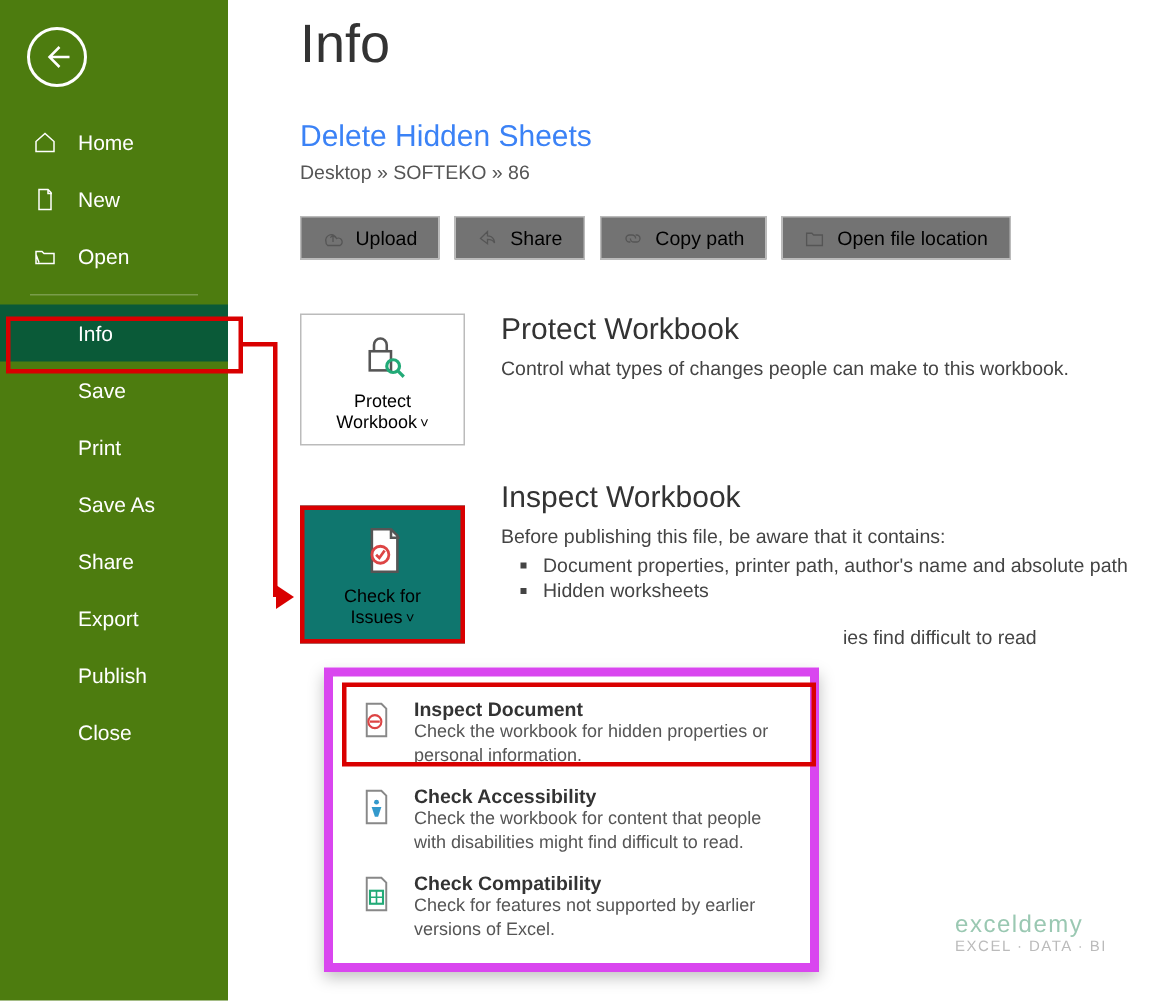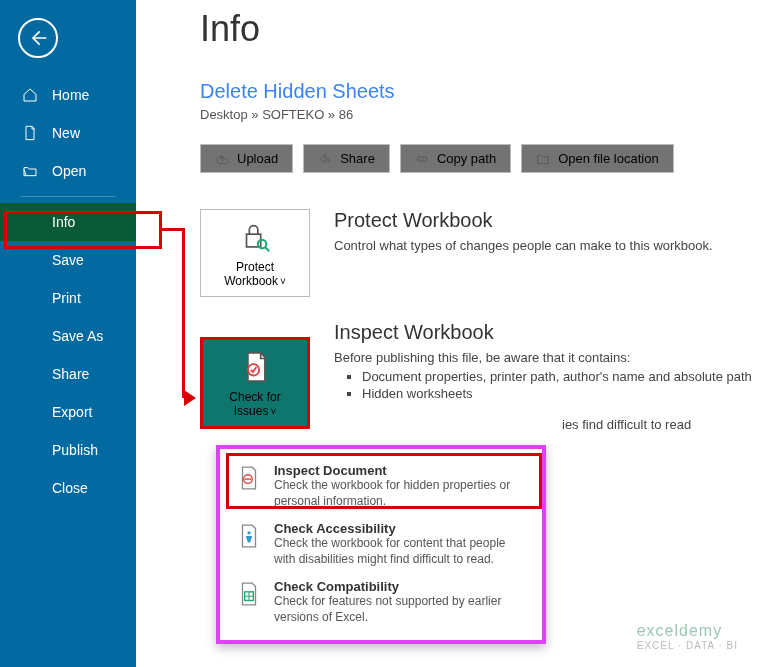--- a/index.html
+++ b/index.html
@@ -1,18 +1,18 @@
 <!DOCTYPE html>
 <html><head>
 <meta charset="utf-8">
 <style>
 * { margin: 0; padding: 0; box-sizing: border-box; font-family: "Segoe UI", Arial, sans-serif; }
 body { width: 768px; height: 667px; overflow: hidden; background: #fff; position: relative; }
 
-.sidebar { position: absolute; left: 0; top: 0; width: 136px; height: 100%; background: #0369a1; color: #fff; padding-top: 12px; }
+.sidebar { position: absolute; left: 0; top: 0; width: 152px; height: 100%; background: #4d7c0f; color: #fff; padding-top: 12px; }
 .back-btn { width: 40px; height: 40px; border: 2px solid #fff; border-radius: 50%; margin: 6px 0 18px 18px; display: flex; align-items: center; justify-content: center; cursor: pointer; }
 .nav-item { display: flex; align-items: center; gap: 14px; padding: 11px 22px; font-size: 14px; cursor: pointer; }
 .nav-item.active { background: #0a5a38; }
 .nav-divider { height: 1px; background: rgba(255,255,255,.25); margin: 6px 20px; }
 
 .main { position: absolute; left: 160px; top: 0; right: 0; height: 100%; padding: 8px 0 0 40px; }
 .page-title { font-size: 36px; font-weight: 300; color: #333; margin-bottom: 30px; }
 .doc-title { font-size: 20px; color: #3b82f6; margin-bottom: 4px; }
 .breadcrumb { font-size: 13px; color: #555; margin-bottom: 22px; }
 
@@ -21,32 +21,32 @@
 
 .section { display: flex; gap: 24px; margin-bottom: 18px; align-items: flex-start; }
 .big-btn { width: 110px; min-height: 88px; border: 1px solid #bbb; background: #fff; padding: 10px 6px 8px; text-align: center; font-size: 12px; cursor: pointer; display: flex; flex-direction: column; align-items: center; justify-content: center; gap: 6px; }
 .big-btn.green-hl { background: #0f766e; border: 3px solid #d90000; margin-top: 16px; }
 .section-body h2 { font-size: 20px; font-weight: 400; color: #333; margin-bottom: 6px; }
 .section-body { font-size: 13px; color: #444; }
 .section-body p { margin-bottom: 4px; }
 .section-body ul { padding-left: 28px; list-style: square; }
 .section-body li { margin-bottom: 2px; }
 
-.dropdown { position: absolute; left: 216px; top: 445px; width: 330px; background: #fff; border: 4px solid #d946ef; box-shadow: 0 4px 10px rgba(0,0,0,.25); padding: 8px 0; z-index: 10; }
+.dropdown { position: absolute; left: 216px; top: 445px; width: 330px; background: #fff; border: 6px solid #d946ef; box-shadow: 0 4px 10px rgba(0,0,0,.25); padding: 8px 0; z-index: 10; }
 .dd-item { display: flex; gap: 10px; padding: 6px 14px; cursor: pointer; }
 .dd-item .dd-icon { width: 30px; flex-shrink: 0; display: flex; align-items: flex-start; justify-content: center; padding-top: 2px; }
 .dd-item .dd-text strong { display: block; font-size: 13px; font-weight: 600; color: #333; }
 .dd-item .dd-text span { display: block; font-size: 12px; color: #555; line-height: 1.3; }
 .dd-hl { position: absolute; border: 3px solid #d90000; pointer-events: none; }
 
 .red-box { position: absolute; border: 3px solid #d90000; pointer-events: none; z-index: 20; }
 .arrow-line { position: absolute; background: #d90000; z-index: 19; pointer-events: none; }
 .arrow-head { position: absolute; width: 0; height: 0; z-index: 19; pointer-events: none; }
 
-.watermark { position: absolute; right: 30px; bottom: 16px; font-size: 10px; color: #bbb; letter-spacing: 1px; pointer-events: none; }
+.watermark { position: absolute; right: 30px; bottom: 30px; font-size: 10px; color: #bbb; letter-spacing: 1px; pointer-events: none; }
 .watermark .wm1 { color: #9ac8b2; font-size: 16px; font-weight: 300; }
 
 .chev::after { content: "˅"; font-size: 10px; margin-left: 2px; }
 </style>
 </head>
 <body>
 
 <div class="sidebar">
   <div class="back-btn">
     <svg width="20" height="20" viewBox="0 0 24 24">

